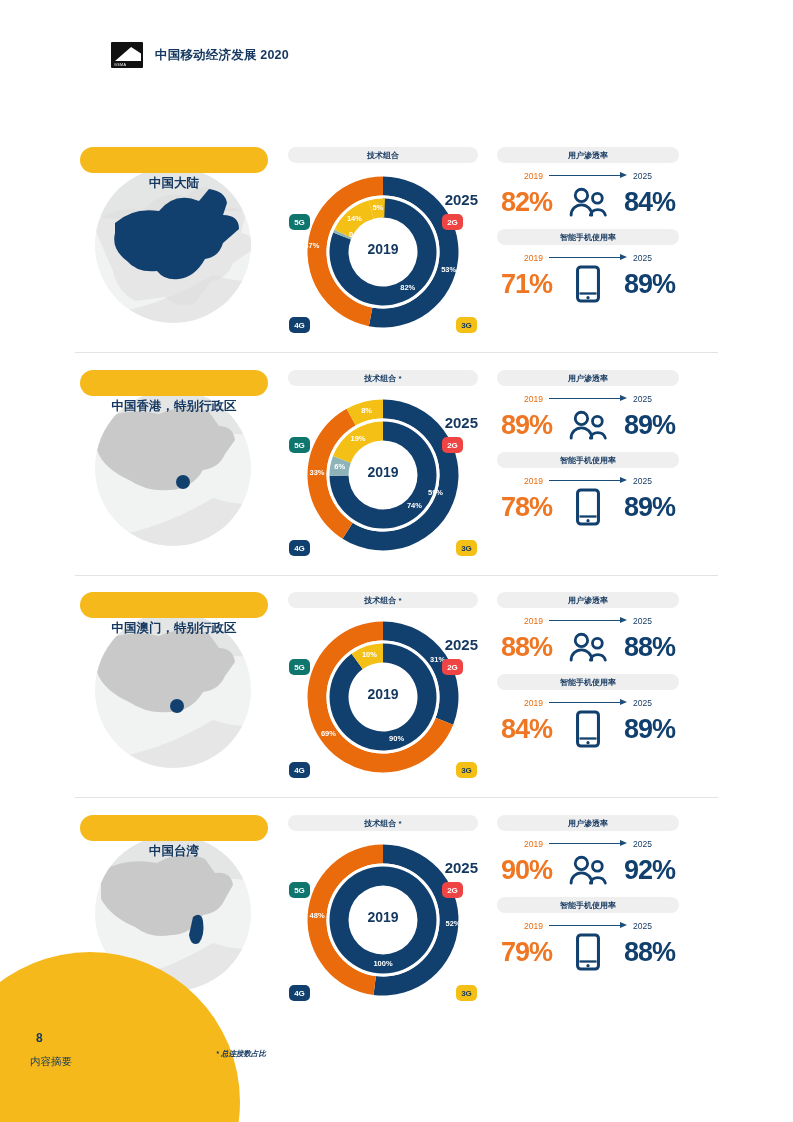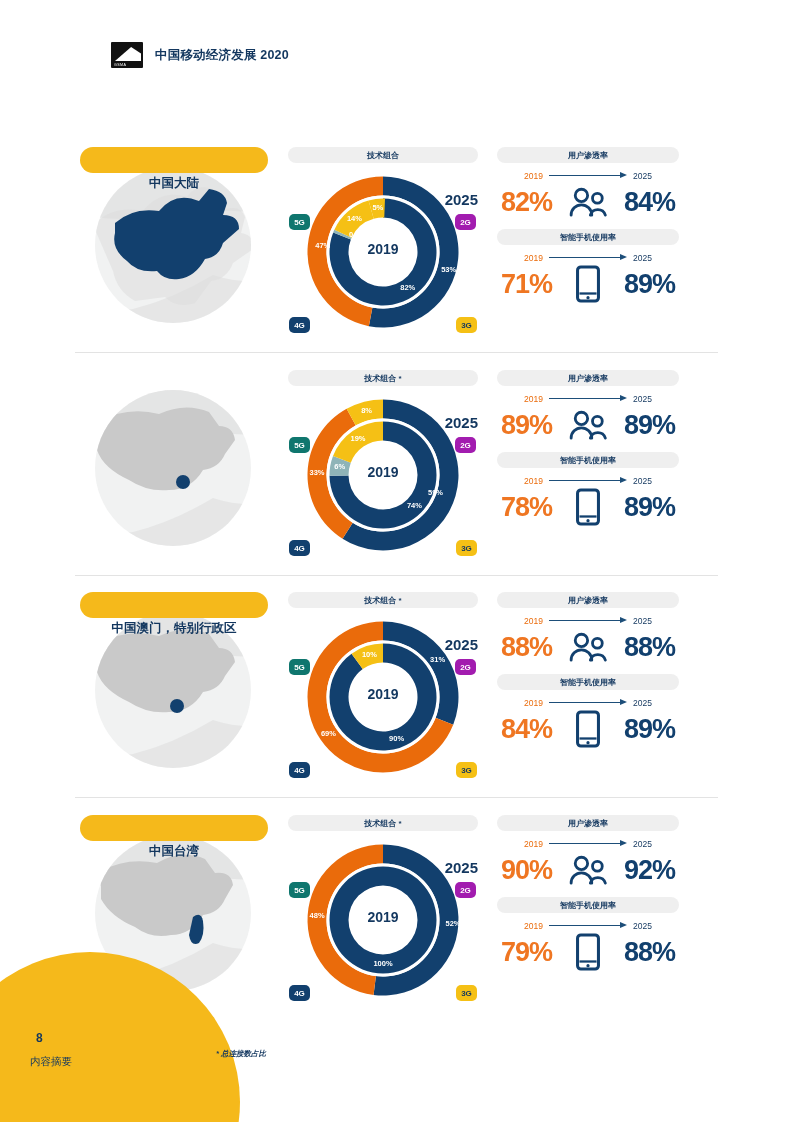--- a/index.html
+++ b/index.html
@@ -39,21 +39,21 @@
     height:16px;border-radius:8px;background:#efefef;display:flex;align-items:center;justify-content:center;
   }
   .cap span{font-size:8px;font-weight:bold;color:#13375f;}
   .donut-wrap{position:relative;width:190px;height:170px;margin-top:6px;}
   .donut-wrap svg{position:absolute;left:0;top:0;}
   .yr2025{position:absolute;right:0px;top:22px;font-size:15px;font-weight:bold;color:#13375f;}
   .yr2019{position:absolute;left:0;right:0;top:72px;text-align:center;font-size:14px;font-weight:bold;color:#13375f;}
   .tag{position:absolute;border-radius:5px;display:flex;align-items:center;justify-content:center;
        width:21px;height:16px;font-size:8px;font-weight:bold;color:#fff;}
   .tag-5g{background:#0f766e;left:1px;top:45px;}
-  .tag-2g{background:#a21caf;right:2px;top:45px;}
+  .tag-2g{background:#ef4444;right:15px;top:45px;}
   .tag-4g{background:#12406e;left:1px;bottom:6px;}
   .tag-3g{background:#f5c015;right:1px;bottom:6px;color:#13375f;}
   .dlabel{position:absolute;font-size:7.5px;font-weight:bold;pointer-events:none;}
 
   
   .metrics{position:absolute;left:497px;top:0;width:182px;}
   .metric{margin-bottom:11px;}
   .mrow{position:relative;height:50px;}
   .yrline{position:relative;height:15px;display:flex;align-items:center;justify-content:center;gap:6px;margin-top:5px;}
   .y19{font-size:8.5px;color:#ea6b0b;font-weight:normal;}
@@ -118,21 +118,21 @@
               <path d="M 80.85271074877778 157.16268743001598 A 75.5 75.5 0 0 1 94.99999999999999 7.5 L 94.99999999999999 26.5 A 56.5 56.5 0 0 0 84.41295572590654 138.4992296661709 Z" fill="#ea6b0b"></path>
               <path d="M 95 29.5 A 53.5 53.5 0 1 1 45.192483596044404 63.46896547364441 L 62.881134281561344 70.405220725995 A 34.5 34.5 0 1 0 95 48.5 Z" fill="#12406e"></path>
               <path d="M 45.192483596044404 63.46896547364441 A 53.5 53.5 0 0 1 46.36039700096263 60.71908843660039 L 63.63427470155534 68.6319355338825 A 34.5 34.5 0 0 0 62.881134281561344 70.405220725995 Z" fill="#8fb4b8"></path>
               <path d="M 46.36039700096263 60.71908843660039 A 53.5 53.5 0 0 1 80.58118617718257 31.479636958354718 L 85.70188641332334 49.77658831893903 A 34.5 34.5 0 0 0 63.63427470155534 68.6319355338825 Z" fill="#f5c015"></path>
               <path d="M 80.58118617718257 31.479636958354718 A 53.5 53.5 0 0 1 96.99203348570693 29.537098819912302 L 96.28458234125026 48.52392353807429 A 34.5 34.5 0 0 0 85.70188641332334 49.77658831893903 Z" fill="#f5c015"></path>
               <circle cx="95" cy="83" r="55.7" fill="none" stroke="#ffffff" stroke-width="1.6"></circle>
             </svg>
         <div class="yr2025">2025</div>
         <div class="yr2019">2019</div>
         <div class="dlabel" style="left:147.7px;top:84.2px;width:26px;text-align:center;color:#ffffff;margin-top:12px;">53%</div>
-            <div class="dlabel" style="left:16.3px;top:71.8px;width:26px;text-align:right;color:#ffffff;">47%</div>
+            <div class="dlabel" style="left:16.3px;top:71.8px;width:26px;text-align:left;color:#ffffff;">47%</div>
             <div class="dlabel" style="left:106.8px;top:114.4px;width:26px;text-align:center;color:#ffffff;">82%</div>
             <div class="dlabel" style="left:41.5px;top:60.8px;width:26px;text-align:center;color:#ffffff;padding-left:15px;">0.3%</div>
             <div class="dlabel" style="left:53.4px;top:44.5px;width:26px;text-align:center;color:#ffffff;">14%</div>
             <div class="dlabel" style="left:76.8px;top:34.3px;width:26px;text-align:center;color:#ffffff;">5%</div>
         <div class="tag tag-5g">5G</div>
         <div class="tag tag-2g">2G</div>
         <div class="tag tag-4g">4G</div>
         <div class="tag tag-3g">3G</div>
       </div>
     </div>
@@ -183,20 +183,23 @@
 </svg>
                 </span>
             <span class="v-right">89%</span>
           </div>
         </div>
       </div>
     </div>
   </div>
       <div class="row-sep" style="top: 352px;"></div>
       <div class="row" style="top: 370px;">
+    <div class="pill">
+      <span>中国香港，特别行政区</span>
+    </div>
     <div class="globe">
           <svg width="180" height="160" viewBox="0 0 180 160">
     <defs>
               <clipPath id="gc-hong-kong">
                 <circle cx="90" cy="80" r="78"></circle>
               </clipPath>
             </defs>
     <circle cx="90" cy="80" r="78" fill="#f1f2f2"></circle>
     <g clip-path="url(#gc-hong-kong)">
       <path d="M-10,10 q40,-16 80,-6 q50,-10 120,6 l0,40 q-60,-10 -120,2 q-50,6 -80,-6 z" fill="#dcdcdc" opacity=".6"></path>

